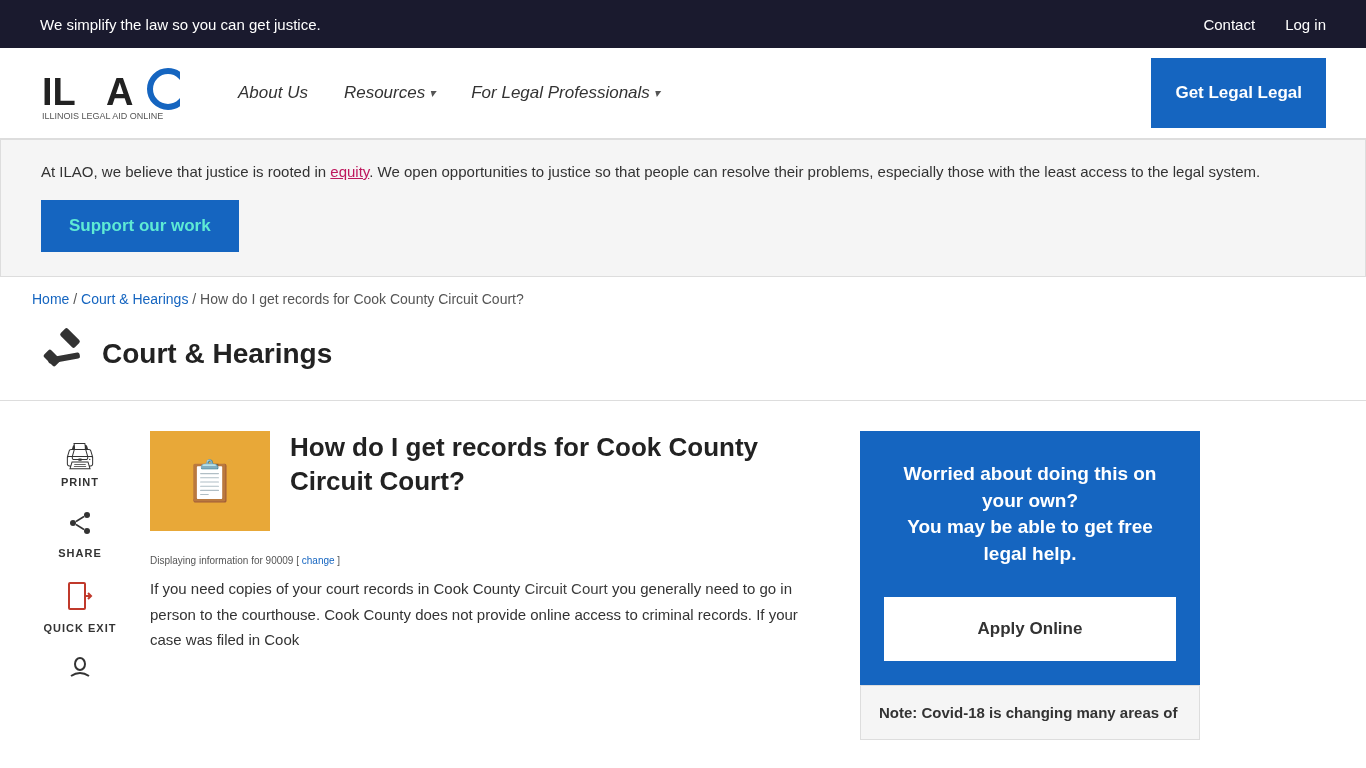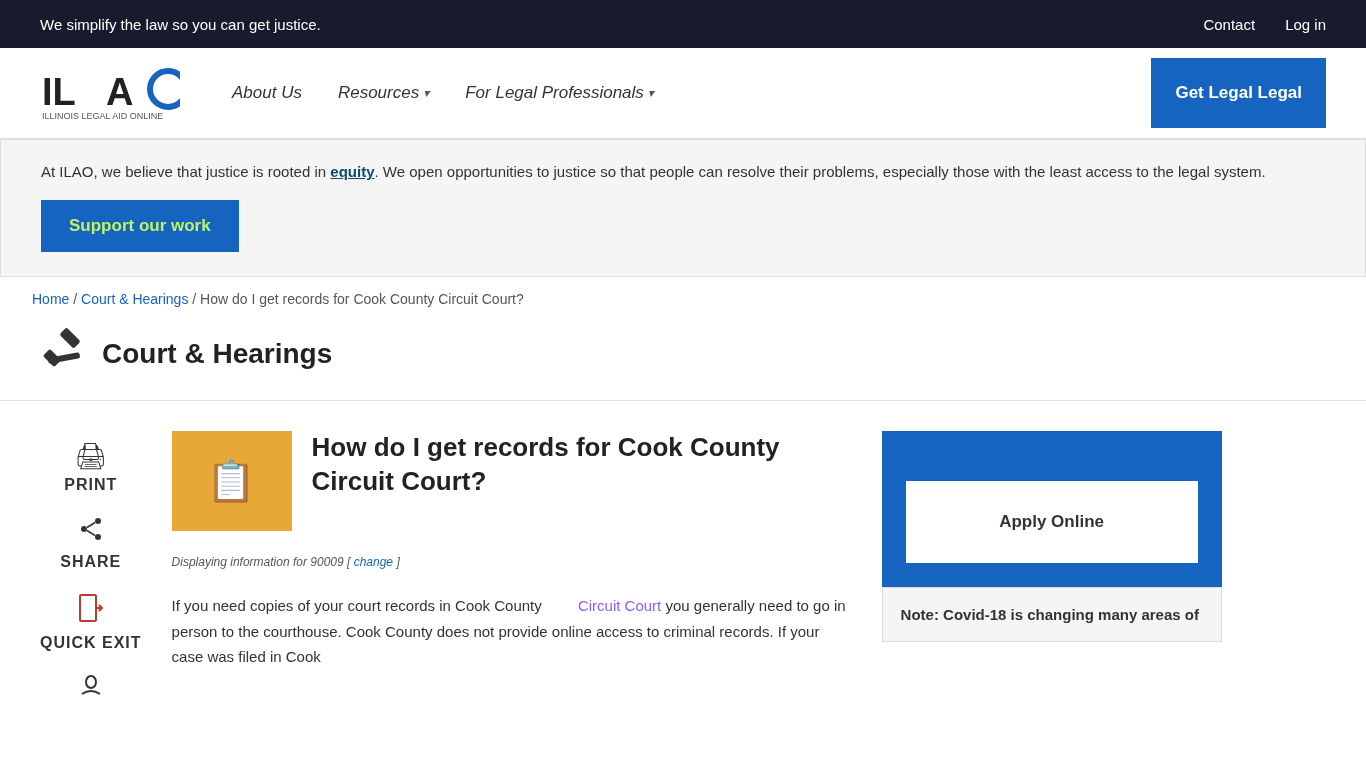--- a/index.html
+++ b/index.html
@@ -23,21 +23,21 @@
       font-size: 15px;
       cursor: pointer;
     }
 
     
     .header {
       display: flex;
       align-items: center;
       padding: 10px 40px;
       border-bottom: 1px solid #ddd;
-      gap: 24px;
+      gap: 30px;
     }
     .logo-area {
       display: flex;
       align-items: center;
       min-width: 160px;
     }
     .logo-svg { width: 140px; height: 60px; }
     .nav {
       display: flex;
       align-items: center;
@@ -99,27 +99,26 @@
       background: #f5f5f5;
       border: 1px solid #ddd;
       padding: 20px 40px 24px;
     }
     .info-banner-text {
       font-size: 15px;
       line-height: 1.6;
       margin-bottom: 16px;
     }
     .info-banner-text a {
-      color: #0c4a6e;
+      color: #be185d;
       text-decoration: underline;
-      font-weight: bold;
     }
     .support-btn {
       background: #1565c0;
-      color: #bef264;
+      color: #5eead4;
       font-size: 17px;
       font-weight: bold;
       padding: 16px 28px;
       border: none;
       cursor: pointer;
     }
 
     
     .breadcrumb {
       padding: 14px 32px 8px;
@@ -165,21 +164,21 @@
     }
     .sidebar-action {
       display: flex;
       flex-direction: column;
       align-items: center;
       gap: 4px;
       cursor: pointer;
       color: #333;
     }
     .sidebar-action-icon { font-size: 26px; }
-    .sidebar-action-label { font-size: 16px; font-weight: bold; letter-spacing: 1px; }
+    .sidebar-action-label { font-size: 11px; font-weight: bold; letter-spacing: 1px; }
 
     
     .article-area {
       flex: 1;
       max-width: 680px;
     }
     .article-header {
       display: flex;
       align-items: flex-start;
       gap: 20px;
@@ -195,31 +194,30 @@
       flex-shrink: 0;
     }
     .article-thumb-icon { font-size: 40px; color: #fff; }
     .article-title {
       font-size: 26px;
       font-weight: bold;
       color: #222;
       line-height: 1.3;
     }
     .displaying-info {
-      font-size: 12px;
+      font-size: 10px;
       color: #555;
-      font-style: italic;
-      margin-bottom: 24px;
+      margin-bottom: 10px;
     }
     .displaying-info a {
       color: #1565c0;
       text-decoration: none;
     }
     .article-body { font-size: 15px; line-height: 1.7; color: #333; }
-    .article-body a { color: #8b5cf6; text-decoration: none; margin-left: 32px; }
+    .article-body a { color: #404040; text-decoration: none; }
 
     
     .right-panel {
       width: 340px;
       min-width: 320px;
       flex-shrink: 0;
     }
     .help-card {
       background: #1565c0;
       color: #fff;
@@ -231,21 +229,21 @@
       font-size: 19px;
       font-weight: bold;
       margin-bottom: 10px;
       line-height: 1.4;
     }
     .apply-online-btn {
       background: #fff;
       color: #333;
       font-size: 17px;
       font-weight: bold;
-      padding: 31px 30px;
+      padding: 22px 30px;
       border: none;
       cursor: pointer;
       margin-top: 20px;
       width: 100%;
     }
     .covid-note {
       background: #f5f5f5;
       border: 1px solid #ddd;
       padding: 18px;
       margin-top: 0;
@@ -374,20 +372,24 @@
     </p>
     <div class="article-body">
       <p>
         <span>If you need copies of your court records in Cook County </span><a>Circuit Court</a><span> you generally need to go in person to the courthouse. Cook County does not provide online access to criminal records. If your case was filed in Cook</span>
       </p>
     </div>
   </div>
 
   <div class="right-panel">
     <div class="help-card">
+      <div class="help-card-title">
+        <div>Worried about doing this on your own?</div>
+        <div>You may be able to get free legal help.</div>
+      </div>
       <button class="apply-online-btn">Apply Online</button>
     </div>
     <div class="covid-note">
       <p class="covid-note-title">Note: Covid-18 is changing many areas of</p>
     </div>
   </div>
 
 </div>
 
 </body></html>

